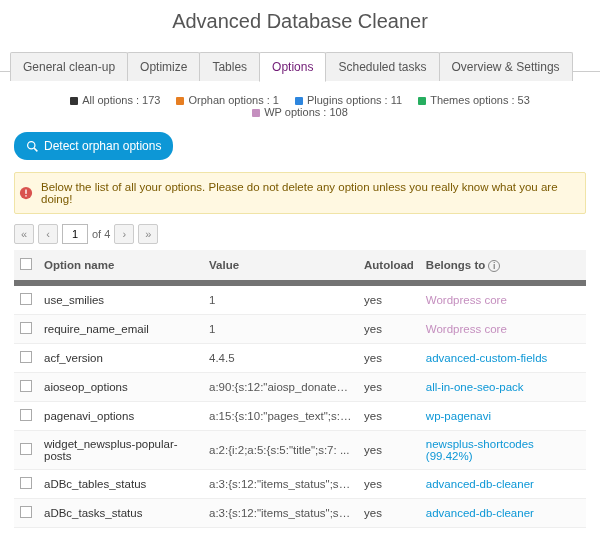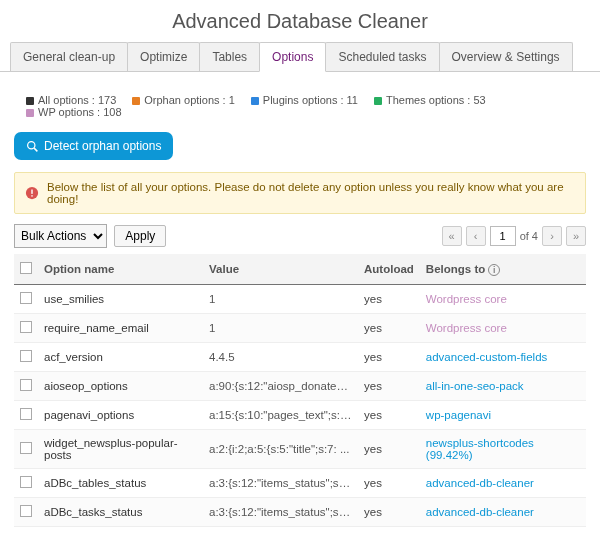--- a/index.html
+++ b/index.html
@@ -1,36 +1,36 @@
 <!DOCTYPE html>
 <html><head>
 <meta charset="utf-8">
 <style>
   * { box-sizing: border-box; margin: 0; padding: 0; }
   body { font-family: -apple-system, "Segoe UI", Arial, sans-serif; font-size: 12px; color: #444; background: #fff; width: 600px; }
   .page-title { font-size: 20px; color: #555; font-weight: normal; padding: 10px 14px 8px; text-align: center; }
   .tabs { border-bottom: 1px solid #ccc; padding: 0 10px; }
-  .tab { display: inline-block; padding: 7px 12px; border: 1px solid #ccc; border-bottom: none; background: #f1f1f1; color: #555; font-size: 12px; position: relative; top: 1px; border-radius: 2px 2px 0 0; cursor: pointer; margin-right: -1px;}
+  .tab { display: inline-block; padding: 7px 12px; border: 1px solid #ccc; border-bottom: none; background: #f1f1f1; color: #555; font-size: 12px; position: relative; top: 11px; border-radius: 2px 2px 0 0; cursor: pointer; margin-right: -1px;}
   .tab.active { background: #fff; color: #701a75; border-bottom: 1px solid #fff; }
   .content { padding: 12px 14px; }
-  .legend { padding: 10px 4px 14px; font-size: 11px; color: #555; }
+  .legend { text-align: center; padding: 10px 4px 14px; font-size: 11px; color: #555; }
   .legend-item { display: inline-block; margin: 0 8px; }
   .sw { display: inline-block; width: 8px; height: 8px; margin-right: 4px; vertical-align: middle; border-radius:1px;}
-  .btn-detect { background: #0d97d6; color: #fff; border: none; border-radius: 7px; padding: 7px 12px; font-size: 12px; cursor: pointer; display: inline-flex; align-items: center; }
+  .btn-detect { background: #0d97d6; color: #fff; border: none; border-radius: 13px; padding: 7px 12px; font-size: 12px; cursor: pointer; display: inline-flex; align-items: center; }
   .btn-detect svg { margin-right: 5px; }
-  .alert { background: #fff8e1; border: 1px solid #f0e4a7; border-radius: 2px; padding: 8px 10px; margin: 12px 0 10px; font-size: 11.5px; color: #7b5a00; display:flex; align-items:center; }
+  .alert { background: #fff8e1; border: 1px solid #f0e4a7; border-radius: 2px; padding: 8px 4px; margin: 12px 0 10px; font-size: 11.5px; color: #7b5a00; display:flex; align-items:center; }
   .alert svg { flex: 0 0 auto; margin-right: 8px; }
   .toolbar { display: flex; justify-content: space-between; align-items: center; margin-bottom: 6px; }
   .bulk select { font-size: 12px; padding: 3px 2px; border: 1px solid #aaa; background:#f7f7f7; }
   .bulk .apply { font-size: 12px; padding: 3px 10px; border: 1px solid #bbb; background: #f7f7f7; border-radius: 2px; margin-left: 4px; cursor:pointer; }
   .pager { display: flex; align-items: center; gap: 4px; font-size: 11px; color: #666; }
   .pbtn { width: 20px; height: 20px; border: 1px solid #ccc; background: #f3f3f3; color: #888; display:inline-flex; align-items:center; justify-content:center; border-radius:2px; cursor:pointer; }
   .pinput { width: 26px; height: 20px; text-align: center; border: 1px solid #bbb; font-size: 11px; }
   table { width: 100%; border-collapse: collapse; font-size: 11.5px; }
-  thead th { background: #f4f4f4; text-align: left; padding: 8px 6px; color: #555; font-weight: 600; border-bottom: 1px solid #737373; margin-left: 26px; }
+  thead th { background: #f4f4f4; text-align: left; padding: 8px 6px; color: #555; font-weight: 600; border-bottom: 6px solid #737373; margin-left: 26px; }
   tbody td { padding: 7px 6px; border-bottom: 1px solid #eee; vertical-align: middle; }
   tbody tr:nth-child(even){ background:#fbfbfb; }
   .cbcell { width: 22px; text-align:center; }
   .cb { width: 12px; height: 12px; border: 1px solid #aaa; display:inline-block; background:#fff; }
   .col-name { width: 165px; color:#333; }
   .col-value { width: 155px; color:#555; white-space:nowrap; overflow:hidden; text-overflow:ellipsis; max-width:155px;}
   .col-auto { width: 55px; }
   .link { color: #0d97d6; cursor:pointer; }
   .pinkish { color: #c58fbf; }
   .info-icon { display:inline-block; width:12px; height:12px; border:1px solid #888; border-radius:50%; font-size:9px; line-height:11px; text-align:center; color:#888; margin-left:3px;}
@@ -57,24 +57,20 @@
   <div class="alert">
     <svg width="14" height="14" viewBox="0 0 16 16">
         <circle cx="8" cy="8" r="7" fill="#d9534f"></circle>
         <rect x="7.2" y="4" width="1.6" height="5" fill="#fff"></rect>
         <rect x="7.2" y="10.5" width="1.6" height="1.6" fill="#fff"></rect>
       </svg>
     <span>Below the list of all your options. Please do not delete any option unless you really know what you are doing!</span>
   </div>
 
   <div class="toolbar">
-    <div class="bulk">
-      <select><option>Bulk Actions</option></select>
-      <button class="apply">Apply</button>
-    </div>
     <div class="pager">
       <span class="pbtn">«</span>
       <span class="pbtn">‹</span>
       <input class="pinput" value="1" style="">
       <span>of 4</span>
       <span class="pbtn">›</span>
       <span class="pbtn">»</span>
     </div>
   </div>
 

